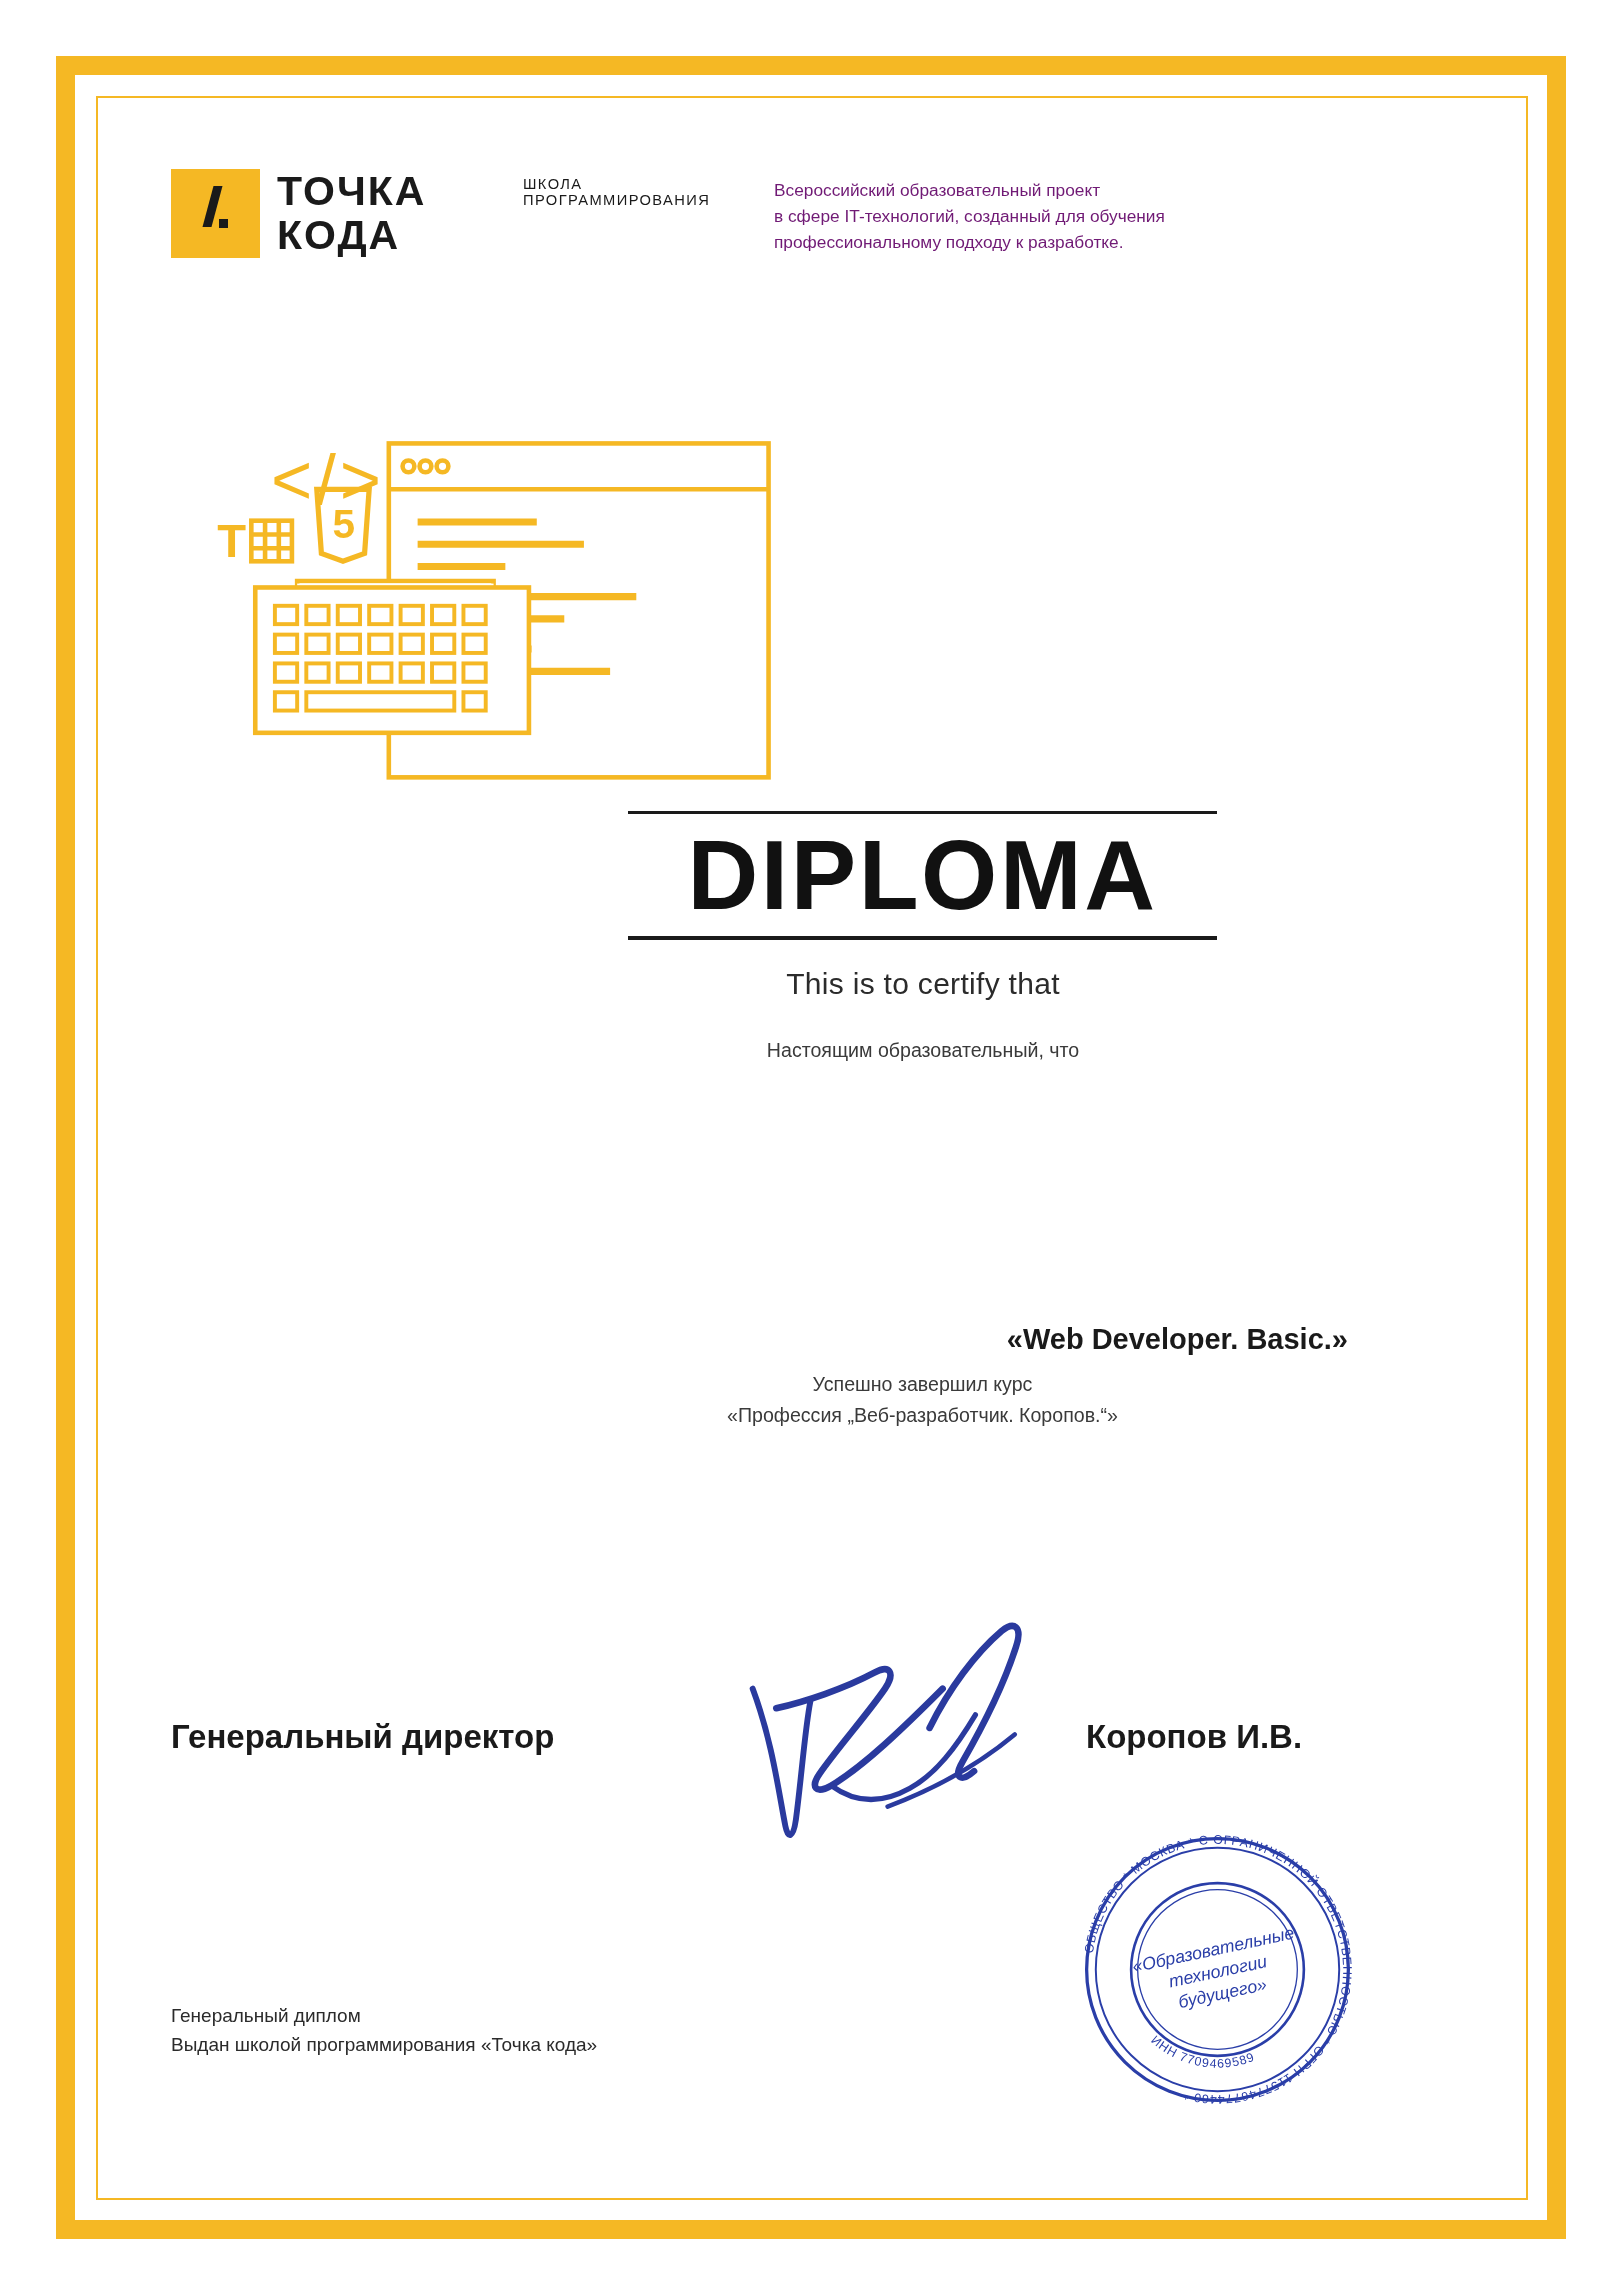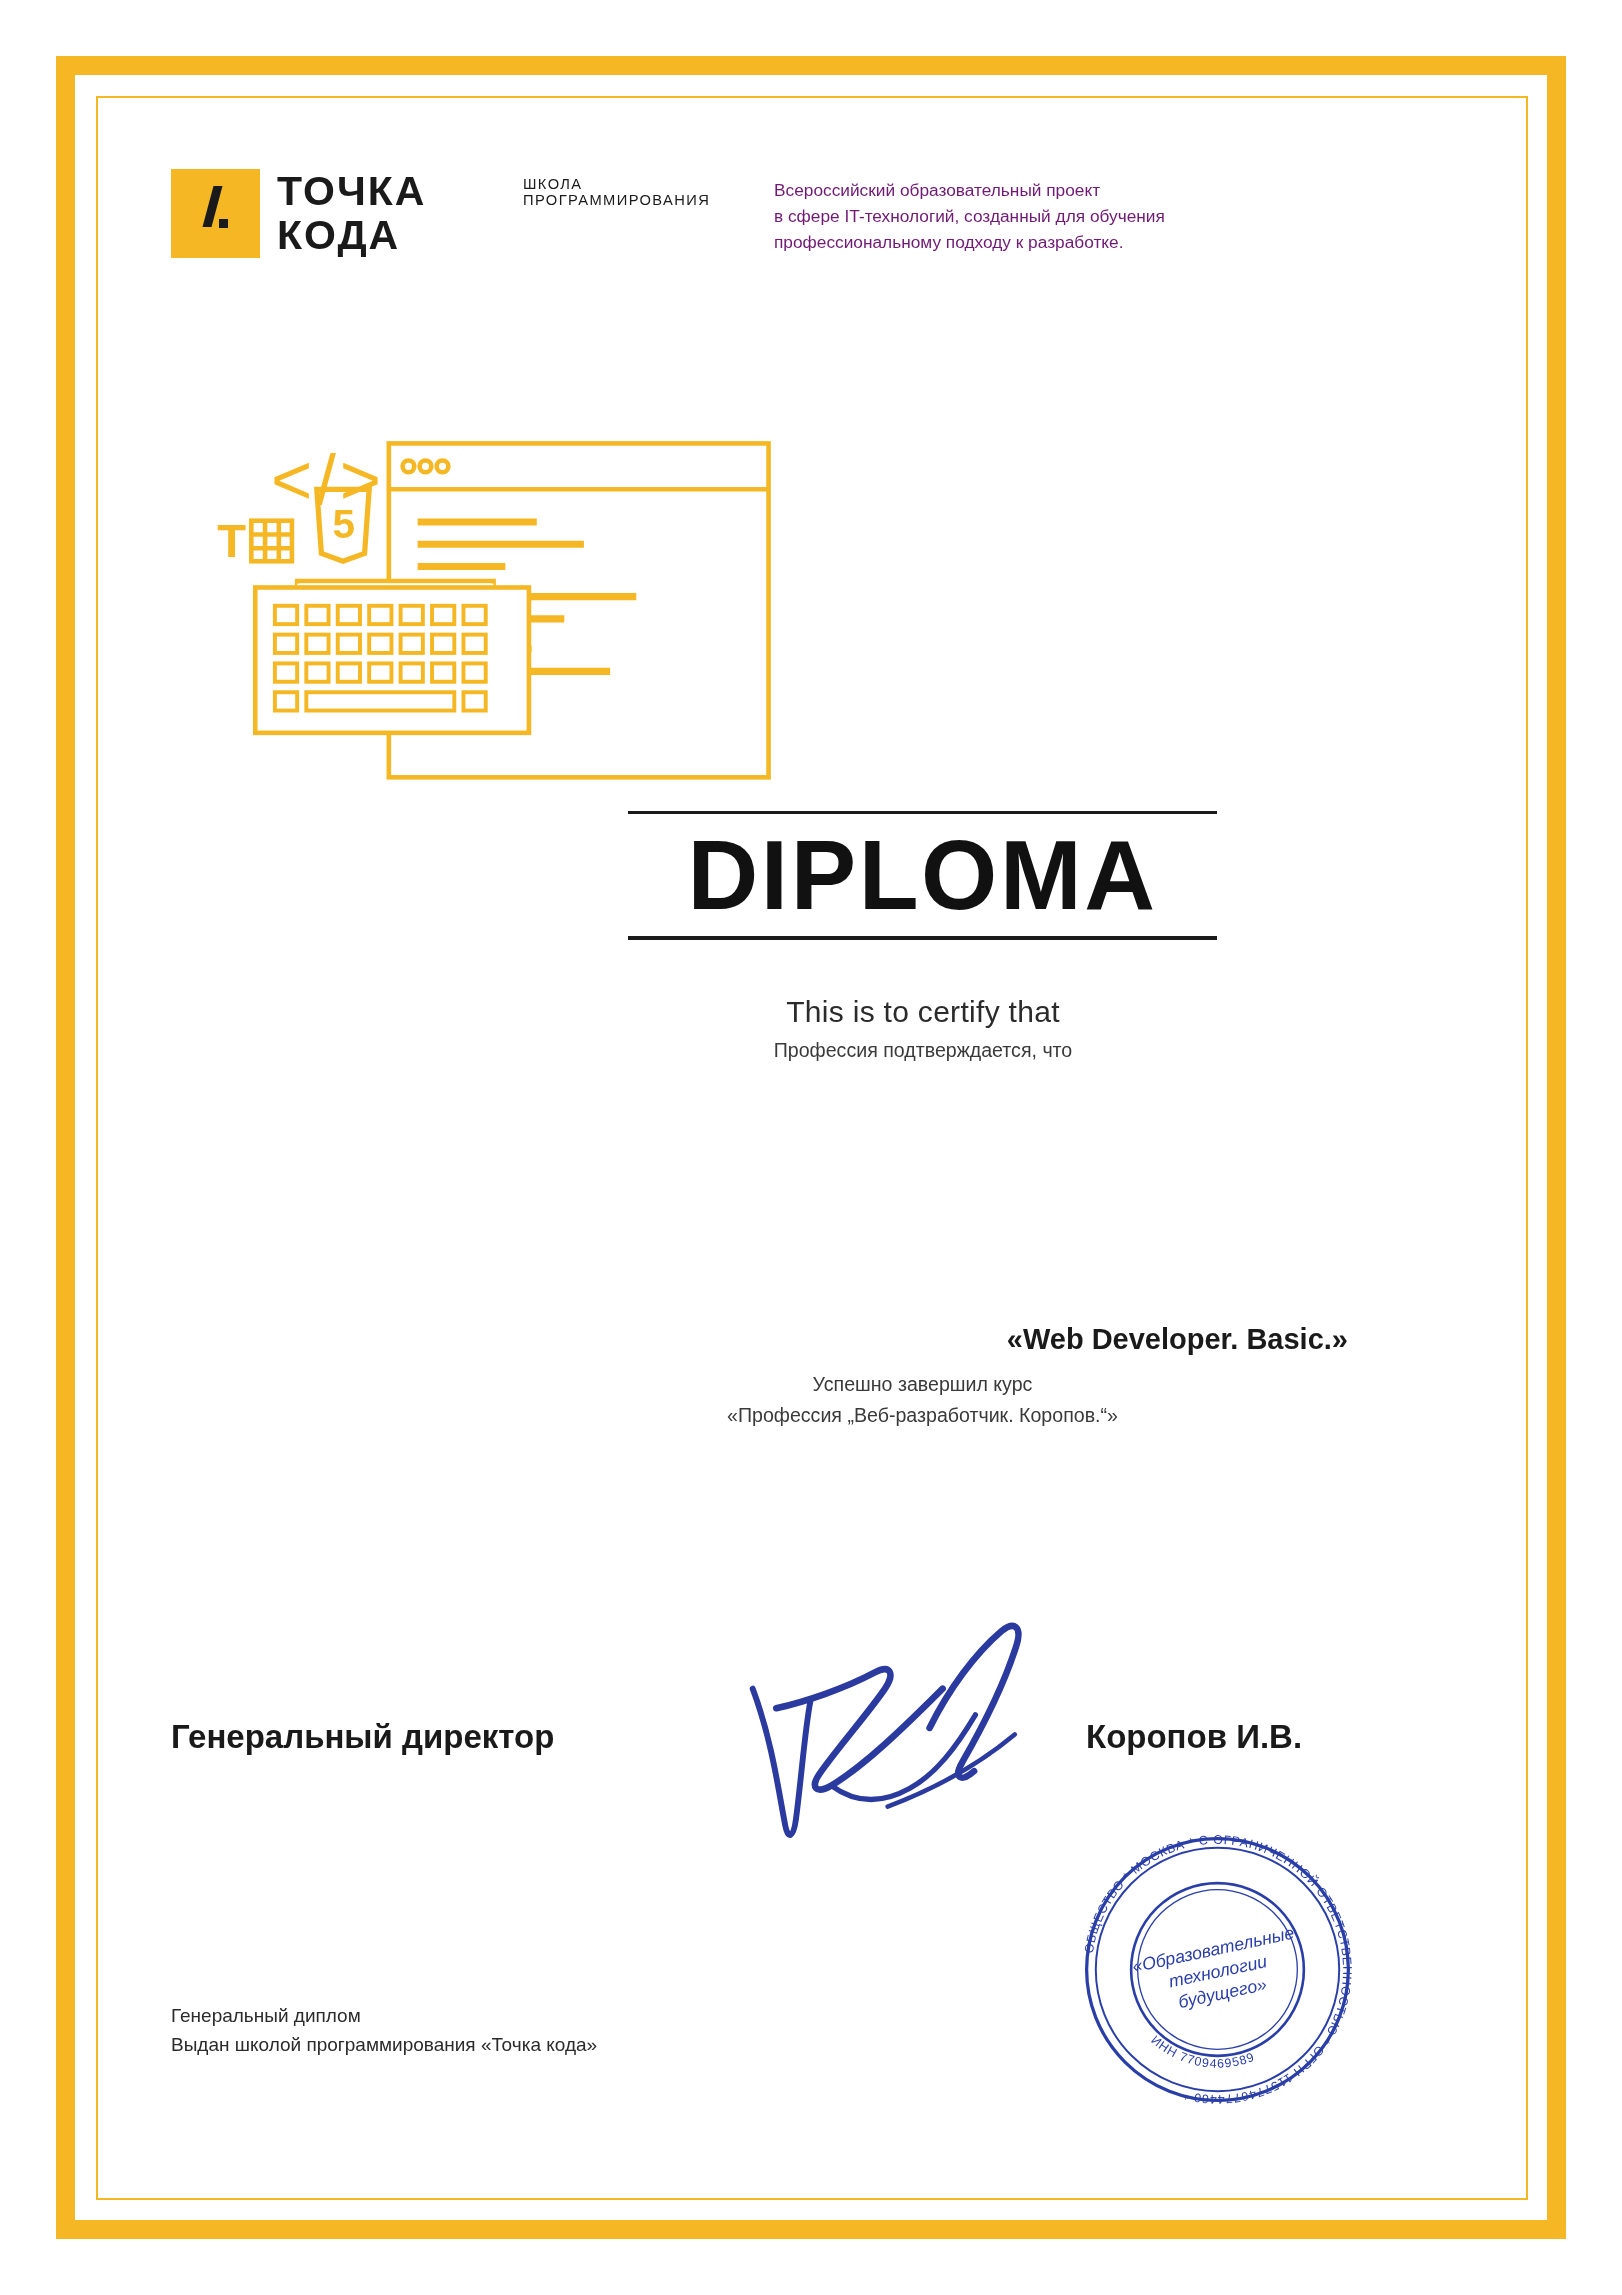--- a/index.html
+++ b/index.html
@@ -140,21 +140,21 @@
     font-weight: bold;
     letter-spacing: 2.6px;
     line-height: 1.18;
     color: #111;
     margin: 3.9px 0 2.6px 0;
   }
 
   .certify-en {
     position: absolute;
     left: 563px;
-    top: 995px;
+    top: 967px;
     width: 720px;
     text-align: center;
     font-size: 30px;
     color: #2b2b2b;
     letter-spacing: 0.3px;
   }
   .certify-ru {
     position: absolute;
     left: 563px;
     top: 1039px;
@@ -365,21 +365,21 @@
     </svg>
   </div>
 
   <div class="diploma-block">
     <div class="rule"></div>
     <div class="diploma-word">DIPLOMA</div>
     <div class="rule"></div>
   </div>
 
   <div class="certify-en">This is to certify that</div>
-  <div class="certify-ru">Профессия подтверждается, что</div>
+  <div class="certify-ru">Настоящим образовательный, что</div>
 
   <div class="course-en-bold">«Web Developer. Basic.»</div>
   <div class="course-ru-1">Успешно завершил курс</div>
   <div class="course-ru-2">«Профессия „Веб-разработчик. Коропов.“»</div>
 
   <div class="sign-title">Генеральный директор</div>
   <div class="sign-name">Коропов И.В.</div>
 
   <div class="signature-svg">
     <svg viewBox="0 0 580 380" width="380" height="249" xmlns="http://www.w3.org/2000/svg">

